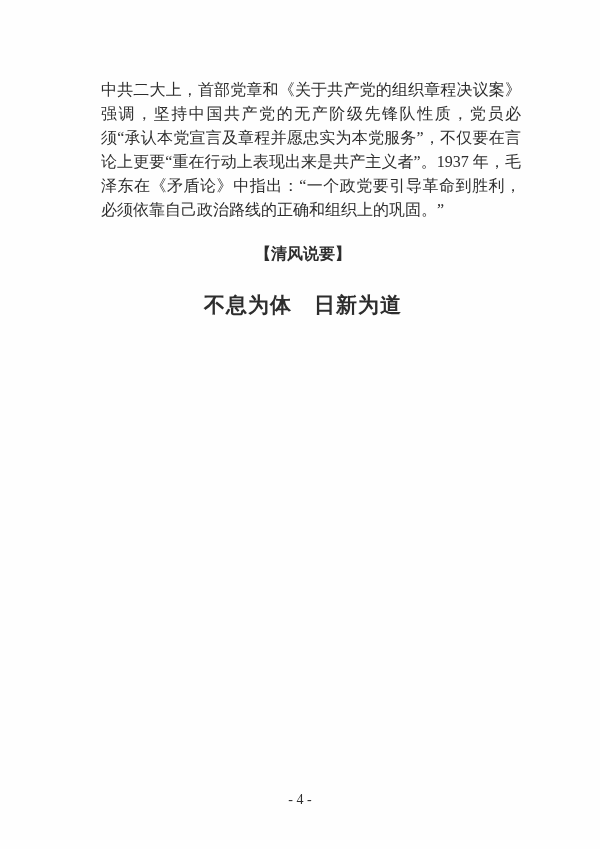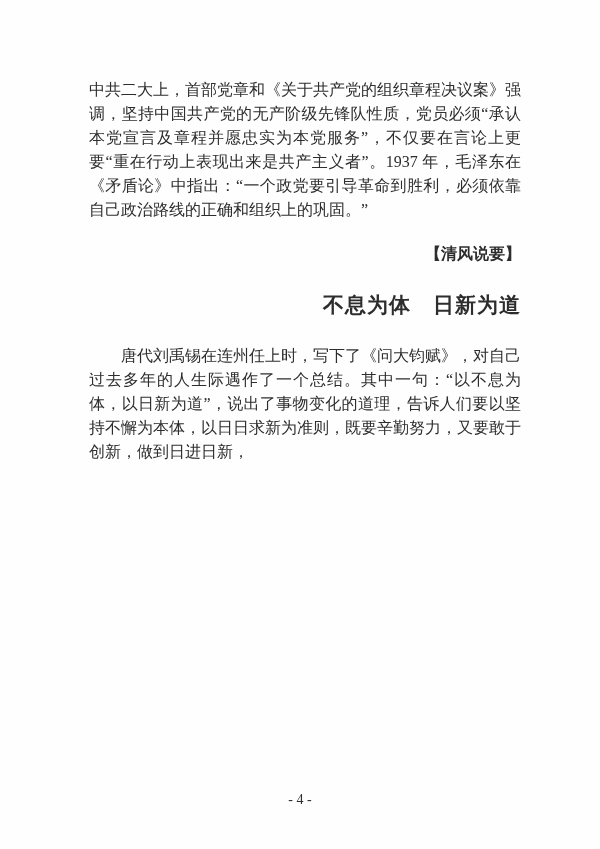--- a/index.html
+++ b/index.html
@@ -17,43 +17,43 @@
     font-family: "Liberation Serif", "DejaVu Serif", serif;
     overflow: hidden;
   }
   .content {
     position: absolute;
     left: 85px;
     top: 78px;
     width: 436px;
   }
   .para {
-    margin: 0 0 4px 4px;
+    margin: 0 0 4px 16px;
     font-size: 16px;
     line-height: 24px;
     text-align: justify;
     text-justify: inter-ideograph;
     word-break: break-all;
   }
   .para.indent {
     text-indent: 32px;
   }
   .section-heading {
     margin: 20px 0 9px 0;
     font-size: 16px;
     line-height: 24px;
     font-weight: bold;
-    text-align: right;
+    text-align: center;
   }
   .article-title {
     margin: 24px 0 0 0;
     font-size: 21px;
     line-height: 30px;
     font-weight: bold;
-    text-align: right;
+    text-align: center;
     letter-spacing: 1px;
   }
   .para.after-title {
     margin-top: 24px;
     margin-bottom: 0;
   }
   .page-number {
     position: absolute;
     left: 0;
     top: 790px;
@@ -65,16 +65,15 @@
   }
 </style>
 </head>
 <body>
 
 <div class="page">
   <div class="content">
     <p class="para">中共二大上，首部党章和《关于共产党的组织章程决议案》强调，坚持中国共产党的无产阶级先锋队性质，党员必须“承认本党宣言及章程并愿忠实为本党服务”，不仅要在言论上更要“重在行动上表现出来是共产主义者”。1937 年，毛泽东在《矛盾论》中指出：“一个政党要引导革命到胜利，必须依靠自己政治路线的正确和组织上的巩固。”</p>
     <h3 class="section-heading">【清风说要】</h3>
     <h2 class="article-title">不息为体　日新为道</h2>
-    <p class="para indent after-title">唐代刘禹锡在连州任上时，写下了《问大钧赋》，对自己过去多年的人生际遇作了一个总结。其中一句：“以不息为体，以日新为道”，说出了事物变化的道理，告诉人们要以坚持不懈为本体，以日日求新为准则，既要辛勤努力，又要敢于创新，做到日进日新，</p>
   </div>
   <div class="page-number">- 4 -</div>
 </div>
 
 </body></html>

